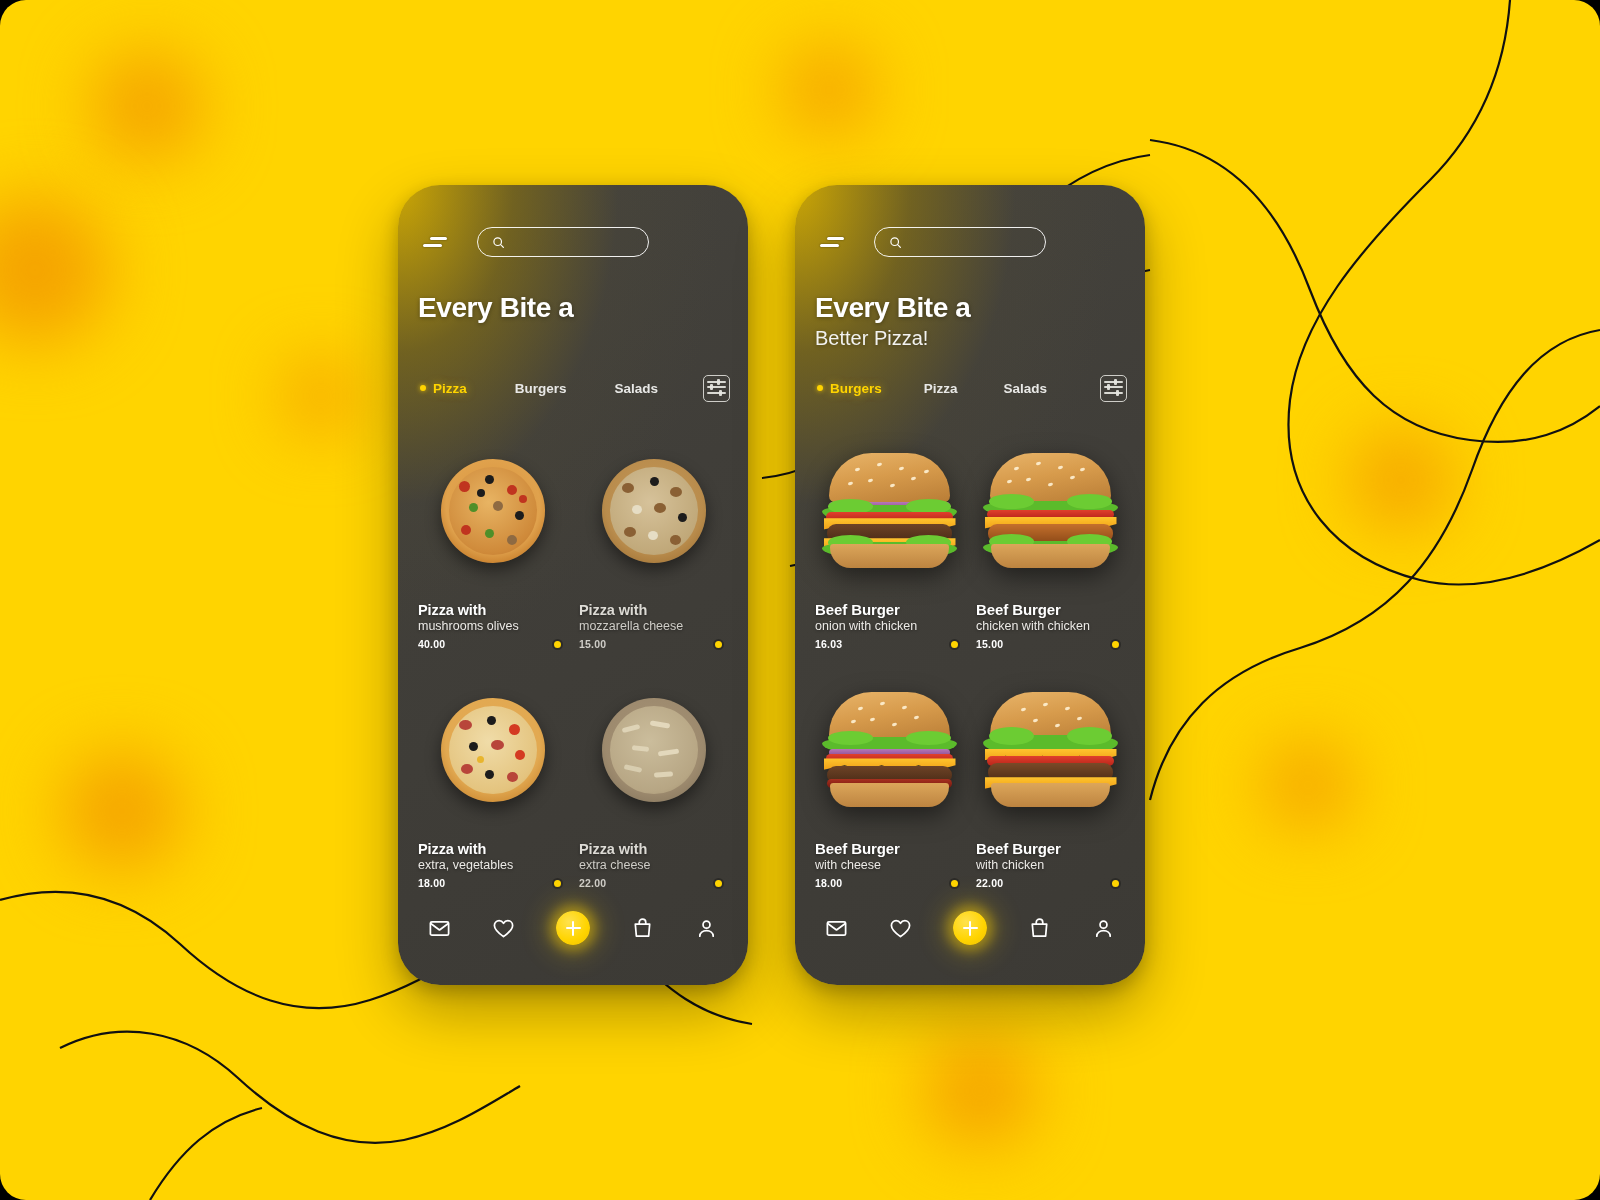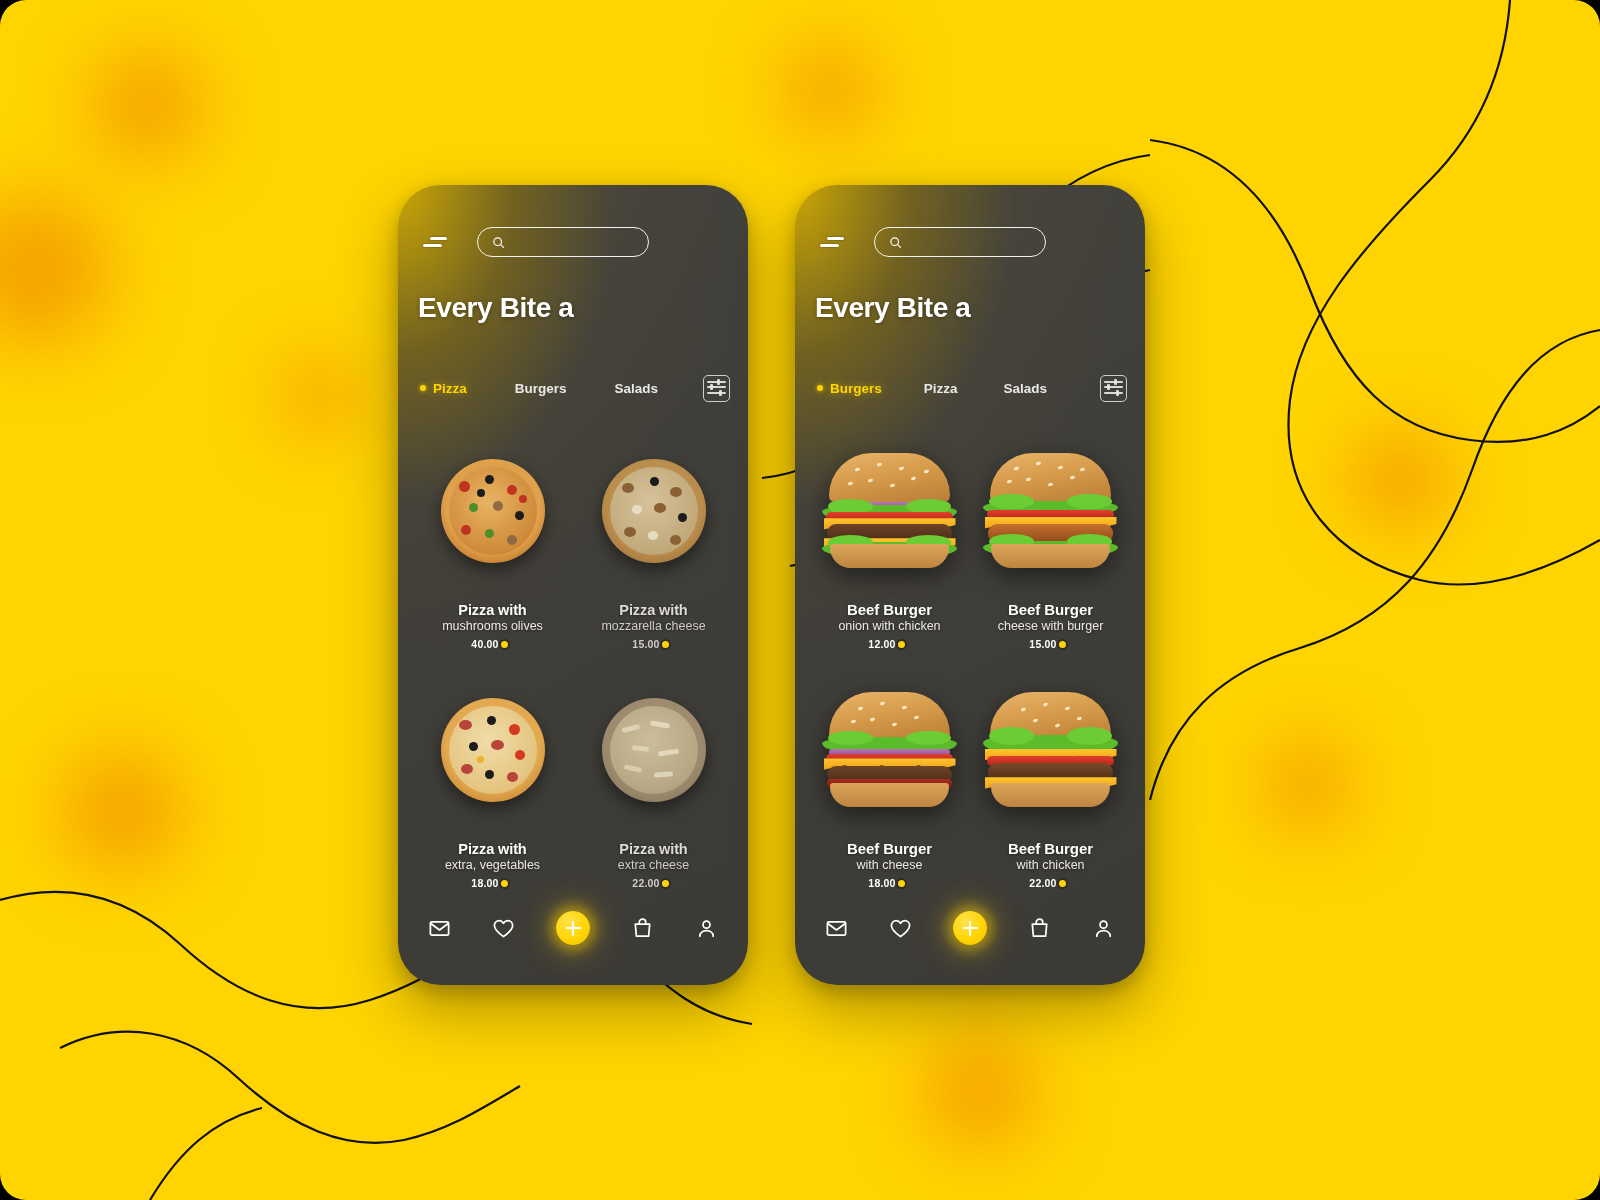--- a/index.html
+++ b/index.html
@@ -197,21 +197,20 @@
     display: grid;
     grid-template-columns: 1fr 1fr;
     grid-template-rows: 1fr 1fr;
     column-gap: 12px;
     row-gap: 8px;
   }
   .card {
     display: flex;
     flex-direction: column;
     cursor: pointer;
-    align-items: center;
   }
   .thumb-wrap {
     flex: 1;
     display: flex;
     align-items: center;
     justify-content: center;
     min-height: 0;
     position: relative;
   }
 
@@ -607,20 +606,21 @@
               <circle cx="10.5" cy="10.5" r="7"></circle>
               <path d="M16 16l5 5"></path>
             </svg>
         </span>
         <input class="search-input" type="text" value="" placeholder="" style="">
       </div>
     </div>
 
     <div class="headline">
       <div class="h1">Every Bite a</div>
+      <div class="h2">Better Pizza!</div>
     </div>
 
     <div class="tabrow">
       <div class="tab active" style="margin-right:42px;">
         <span class="dot"></span>
         <span>Burgers</span>
       </div>
       <div class="tab" style="margin-right:46px;">
 
         <span>Pizza</span>
@@ -661,21 +661,21 @@
             <div class="cheese" style="top:57%"></div>
             <div class="patty" style="top:62%"></div>
             <div class="cheese" style="top:74%"></div>
             <div class="lettuce" style="top:77%"></div>
             <div class="bun-bot"></div>
           </div>
         </div>
         <div class="ctitle">Beef Burger</div>
         <div class="csub">onion with chicken</div>
         <div class="crow">
-          <span class="cprice">12.00</span>
+          <span class="cprice">16.03</span>
           <span class="cdot"></span>
         </div>
       </div>
 
       <div class="card burgercard">
         <div class="thumb-wrap">
           <div class="burger">
             <div class="bun-top">
               <span class="seed" style="left:20%;top:28%"></span>
                 <span class="seed" style="left:38%;top:18%"></span>
@@ -688,21 +688,21 @@
             </div>
             <div class="lettuce" style="top:42%"></div>
             <div class="tomato" style="top:50%"></div>
             <div class="cheese" style="top:56%"></div>
             <div class="patty" style="top:62%; background:linear-gradient(180deg,#c4702c,#8e4a18);"></div>
             <div class="lettuce" style="top:76%"></div>
             <div class="bun-bot"></div>
           </div>
         </div>
         <div class="ctitle">Beef Burger</div>
-        <div class="csub">cheese with burger</div>
+        <div class="csub">chicken with chicken</div>
         <div class="crow">
           <span class="cprice">15.00</span>
           <span class="cdot"></span>
         </div>
       </div>
 
       <div class="card burgercard">
         <div class="thumb-wrap">
           <div class="burger">
             <div class="bun-top">

